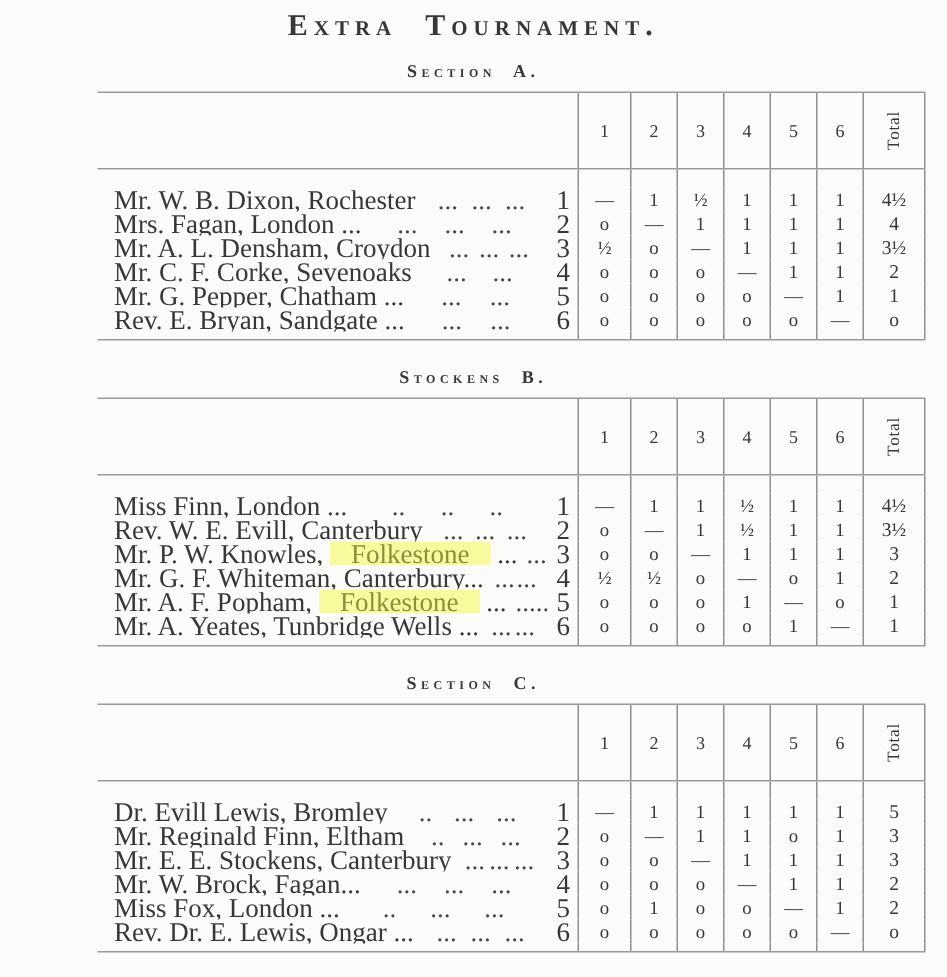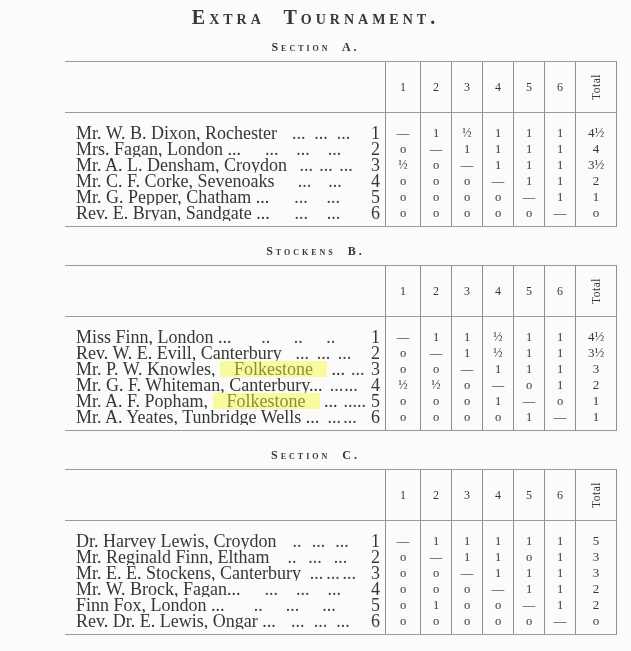--- a/index.html
+++ b/index.html
@@ -340,21 +340,21 @@
           <div class="ccell first"></div>
           <div class="ccell"></div>
           <div class="ccell"></div>
           <div class="ccell"></div>
           <div class="ccell"></div>
           <div class="ccell"></div>
           <div class="tcell"></div>
         </div>
         <div class="trow player">
           <div class="ncell">
-            <span>Dr. Harvey Lewis, Croydon</span>
+            <span>Dr. Evill Lewis, Bromley</span>
             <span class="leader"><span>..</span><span>...</span><span>...</span></span>
             <span class="rownum">1</span>
           </div>
           <div class="ccell first">—</div>
           <div class="ccell">1</div>
           <div class="ccell">1</div>
           <div class="ccell">1</div>
           <div class="ccell">1</div>
           <div class="ccell">1</div>
           <div class="tcell">5</div>
@@ -396,21 +396,21 @@
           <div class="ccell first">o</div>
           <div class="ccell">o</div>
           <div class="ccell">o</div>
           <div class="ccell">—</div>
           <div class="ccell">1</div>
           <div class="ccell">1</div>
           <div class="tcell">2</div>
         </div>
         <div class="trow player">
           <div class="ncell">
-            <span>Finn Fox, London ...</span>
+            <span>Miss Fox, London ...</span>
             <span class="leader"><span>..</span><span>...</span><span>...</span></span>
             <span class="rownum">5</span>
           </div>
           <div class="ccell first">o</div>
           <div class="ccell">1</div>
           <div class="ccell">o</div>
           <div class="ccell">o</div>
           <div class="ccell">—</div>
           <div class="ccell">1</div>
           <div class="tcell">2</div>

